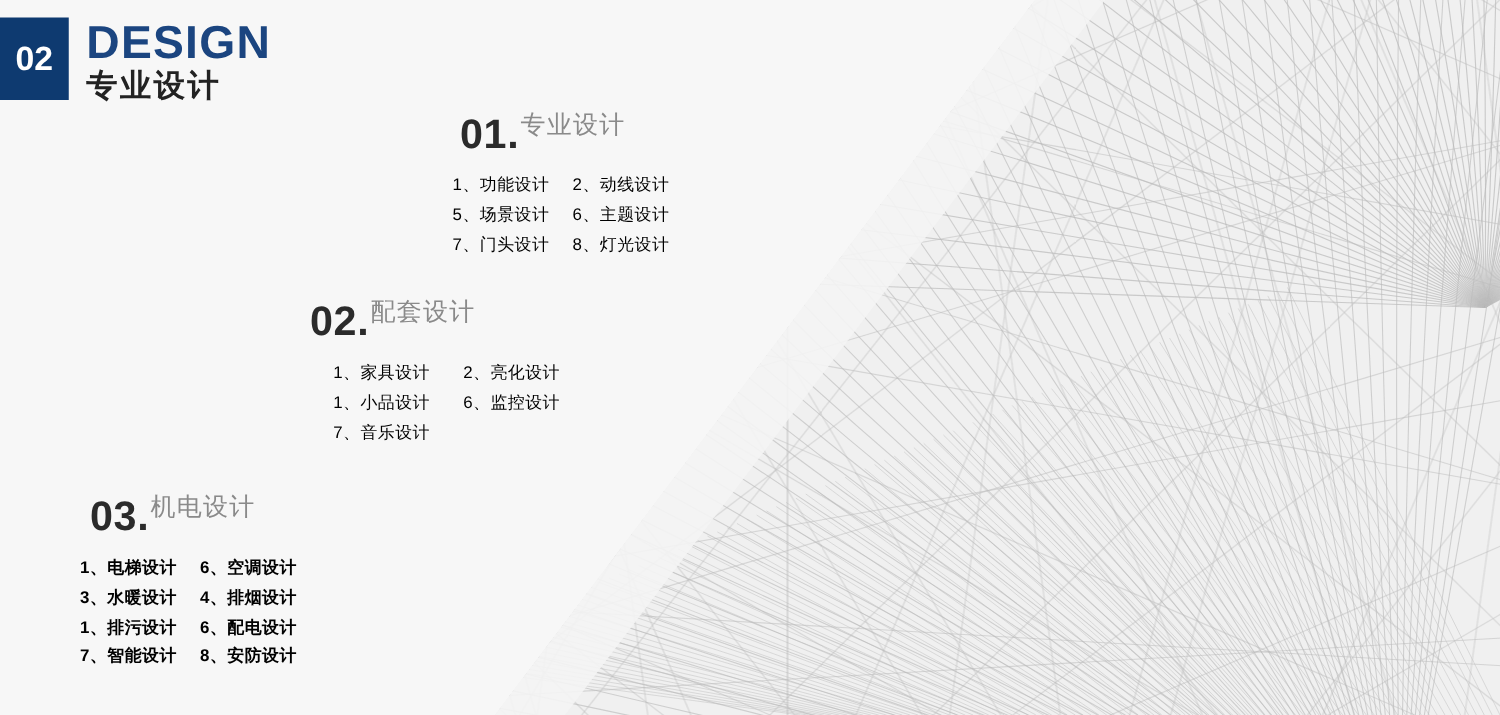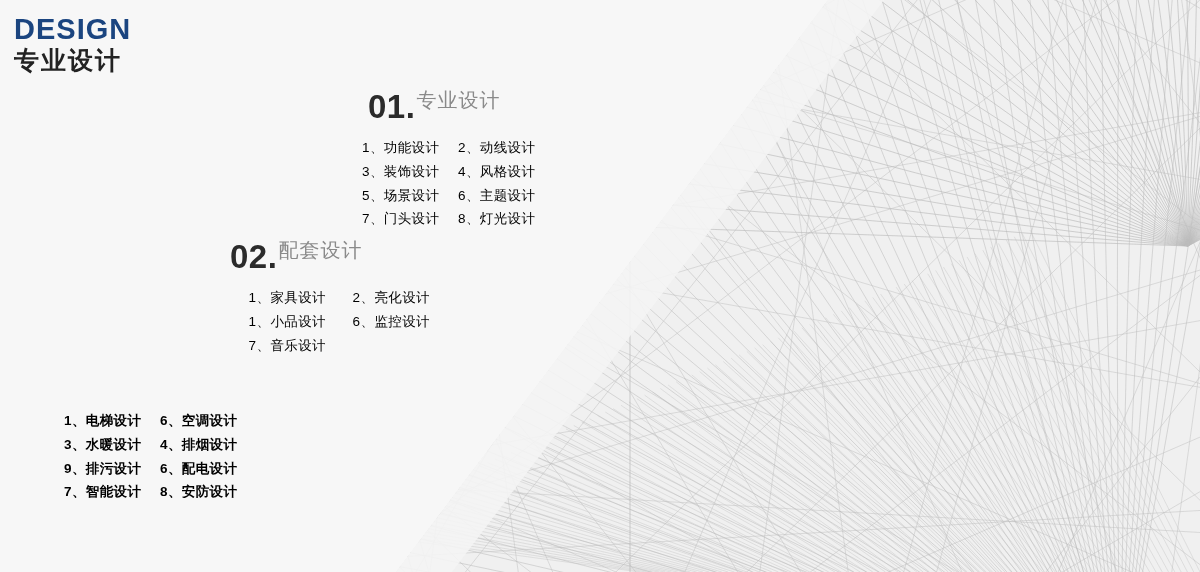--- a/index.html
+++ b/index.html
@@ -56,42 +56,42 @@
     letter-spacing: 0px;
     line-height: 1;
   }
   .header-text {
     margin-left: 14px;
     display: flex;
     flex-direction: column;
     justify-content: center;
   }
   .header-en {
-    font-size: 29px;
+    font-size: 37px;
     font-weight: bold;
     color: #1b4580;
     letter-spacing: 1px;
     line-height: 1.08;
   }
   .header-cn {
     font-size: 25px;
     font-weight: bold;
     color: #222222;
     letter-spacing: 2px;
     line-height: 1.12;
     margin-top: 1px;
   }
 
   
   .section {
     position: absolute;
     z-index: 5;
   }
   #section-1 { left: 368px; top: 90px; }
-  #section-2 { left: 230px; top: 240px; }
+  #section-2 { left: 248px; top: 240px; }
   #section-3 { left: 72px; top: 396px; }
 
   .sec-title {
     display: flex;
     align-items: flex-start;
     white-space: nowrap;
   }
   .sec-num {
     font-size: 33px;
     font-weight: bold;
@@ -511,41 +511,40 @@
         <line x1="1200.00" y1="572.00" x2="1030.00" y2="230.00" stroke="#b9b9b9" stroke-width="0.8" opacity="0.45"></line>
       </g>
   </svg>
 
   <svg id="bg-wedge" viewBox="0 0 1200 572" preserveAspectRatio="none" aria-hidden="true">
     <polygon points="0,0 828,0 396,572 0,572" fill="#f7f7f7"></polygon>
     <polygon points="828,0 884,0 452,572 396,572" fill="#f4f4f4" opacity="0.9"></polygon>
   </svg>
 
   <div class="header">
+    <div class="badge">
+      <span>02</span>
+    </div>
     <div class="header-text">
       <div class="header-en">DESIGN</div>
       <div class="header-cn">专业设计</div>
     </div>
   </div>
 
   <div class="section" id="section-1">
     <div class="sec-title">
       <span class="sec-num">01.</span>
       <span class="sec-name">专业设计</span>
     </div>
     <div class="sec-list">
       <div class="list-row">
         <span class="list-cell">1、功能设计</span>
         <span class="list-cell">2、动线设计</span>
       </div>
       <div class="list-row">
-        <span class="list-cell">3、装饰设计</span>
-        <span class="list-cell">4、风格设计</span>
-      </div>
-      <div class="list-row">
         <span class="list-cell">5、场景设计</span>
         <span class="list-cell">6、主题设计</span>
       </div>
       <div class="list-row">
         <span class="list-cell">7、门头设计</span>
         <span class="list-cell">8、灯光设计</span>
       </div>
     </div>
   </div>
 
@@ -564,31 +563,35 @@
         <span class="list-cell">6、监控设计</span>
       </div>
       <div class="list-row">
         <span class="list-cell">7、音乐设计</span>
         <span class="list-cell"></span>
       </div>
     </div>
   </div>
 
   <div class="section" id="section-3">
+    <div class="sec-title">
+      <span class="sec-num">03.</span>
+      <span class="sec-name">机电设计</span>
+    </div>
     <div class="sec-list">
       <div class="list-row">
         <span class="list-cell">1、电梯设计</span>
         <span class="list-cell">6、空调设计</span>
       </div>
       <div class="list-row">
         <span class="list-cell">3、水暖设计</span>
         <span class="list-cell">4、排烟设计</span>
       </div>
       <div class="list-row">
-        <span class="list-cell">9、排污设计</span>
+        <span class="list-cell">1、排污设计</span>
         <span class="list-cell">6、配电设计</span>
       </div>
       <div class="list-row">
         <span class="list-cell">7、智能设计</span>
         <span class="list-cell">8、安防设计</span>
       </div>
     </div>
   </div>
 
 </div>

